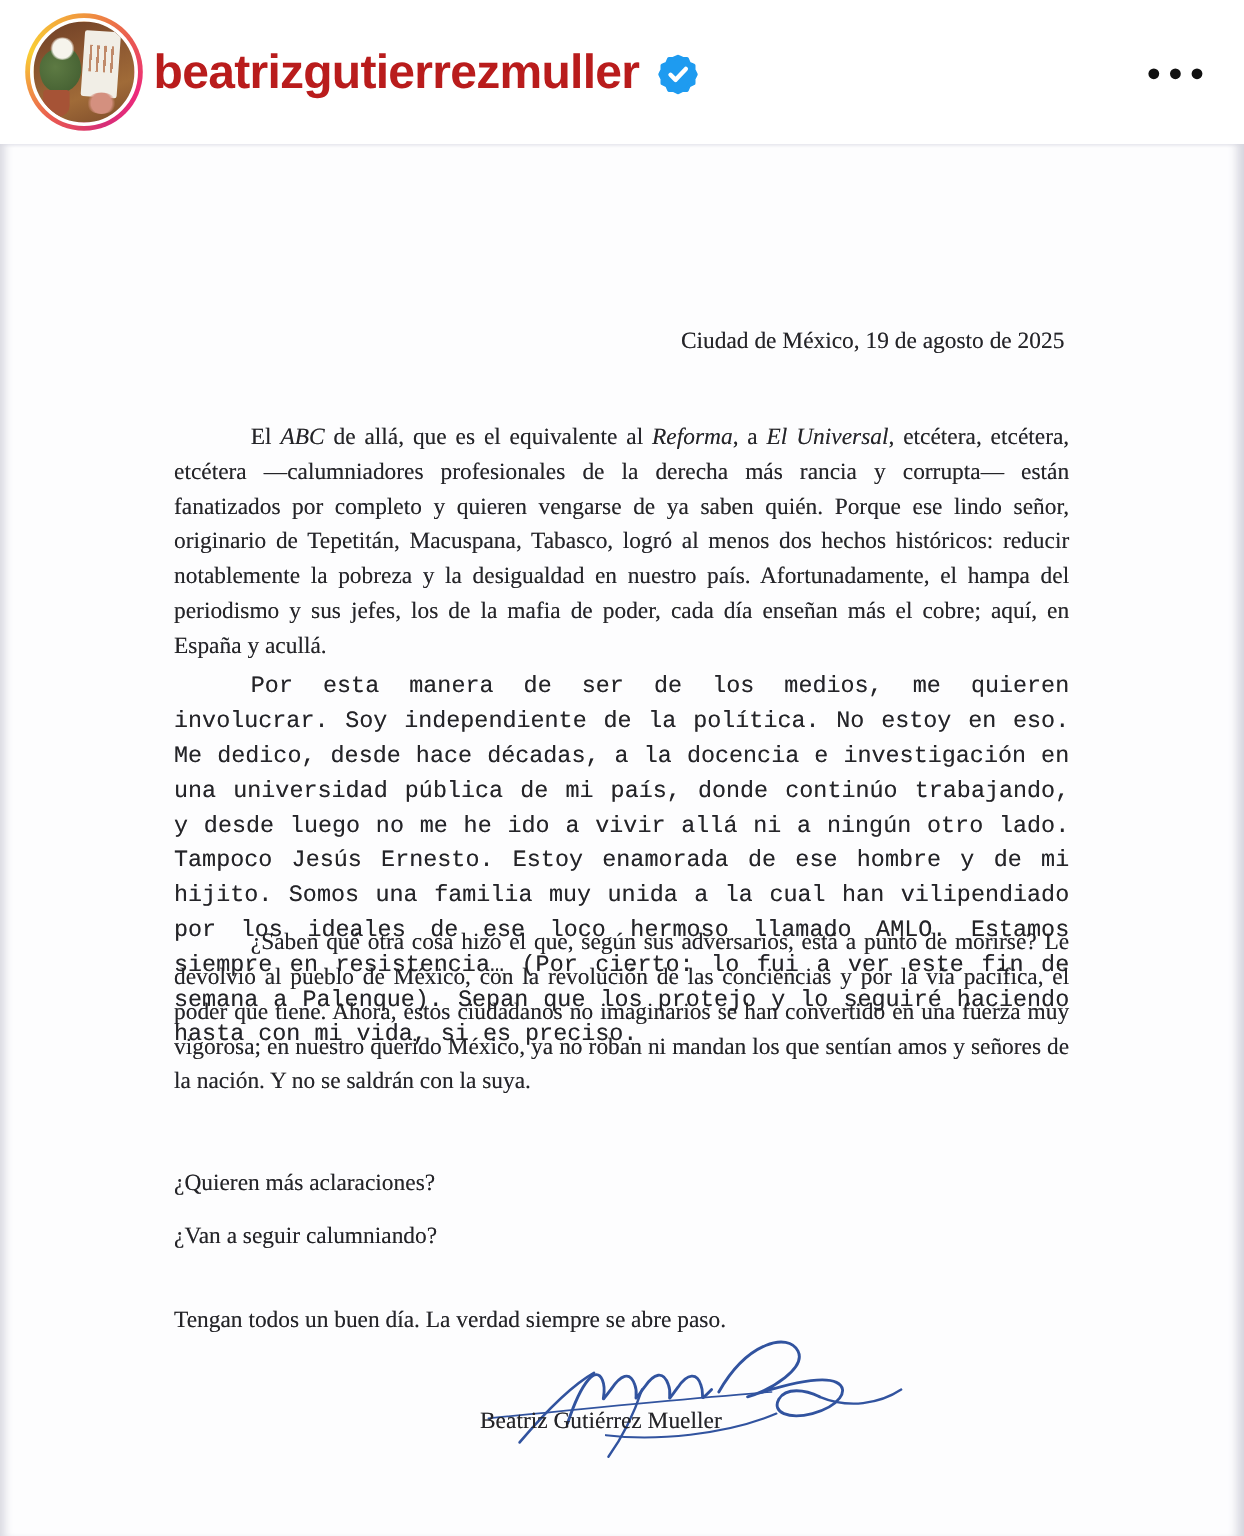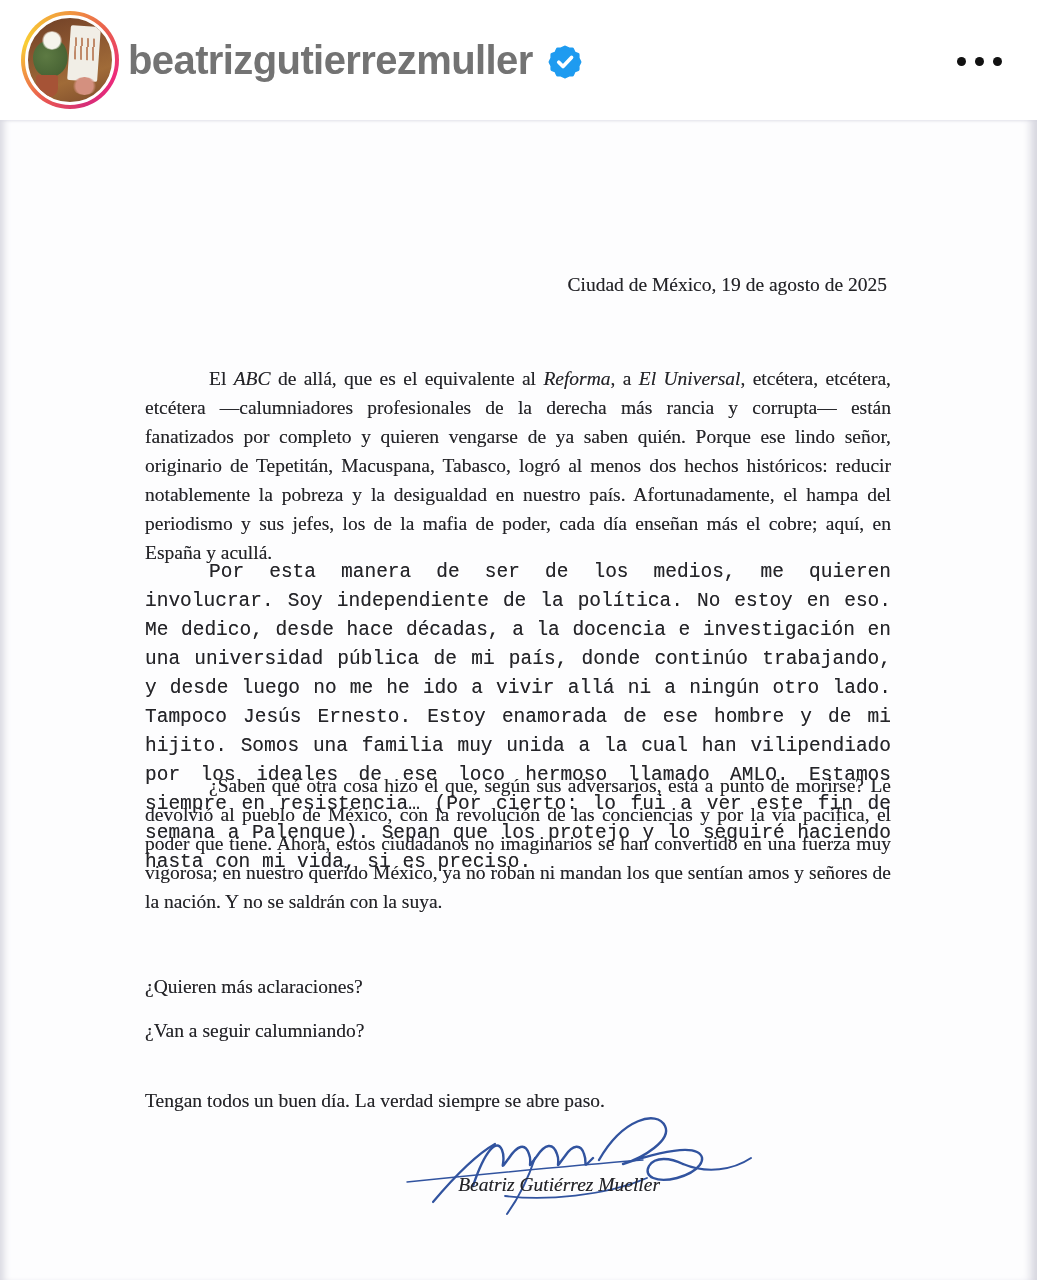--- a/index.html
+++ b/index.html
@@ -26,21 +26,21 @@
   .ap-leaf{position:absolute;left:6%;top:26%;width:42%;height:44%;border-radius:50% 40% 55% 45%;
     background:radial-gradient(circle at 40% 40%,#5d7a43,#3f5a2e);transform:rotate(-15deg);}
   .ap-flower{position:absolute;left:16%;top:16%;width:26%;height:22%;border-radius:50%;
     background:radial-gradient(circle,#f6f4ec 0 55%,rgba(246,244,236,0) 70%);}
   .ap-pot{position:absolute;left:10%;bottom:6%;width:26%;height:26%;background:#a65336;border-radius:12% 12% 40% 40%;}
   .ap-bloom{position:absolute;left:52%;bottom:8%;width:30%;height:22%;border-radius:50%;
     background:radial-gradient(circle,#d4907f 0 55%,rgba(212,144,127,0) 75%);}
 
   .user-row{position:absolute;left:128px;top:0;height:120px;display:flex;align-items:center;gap:15px;}
   .username{
-    font-size:40px;font-weight:700;color:#737373;letter-spacing:-0.6px;cursor:pointer;
+    font-size:40px;font-weight:700;color:#b91c1c;letter-spacing:-0.6px;cursor:pointer;
     font-family:"Liberation Sans",sans-serif;
   }
   .verified-badge{width:34px;height:34px;margin-top:4px;}
 
   .more-options{
     position:absolute;right:35px;top:46px;width:70px;height:30px;
     display:flex;align-items:center;justify-content:flex-end;gap:9px;cursor:pointer;
   }
   .dot{width:9px;height:9px;border-radius:50%;background:#111111;}
 
@@ -53,30 +53,30 @@
       inset 0 3px 3px -2px #e6e6ec;
   }
   .letter-text{
     position:absolute;color:#242428;
     font-family:"Liberation Serif","DejaVu Serif",serif;
     font-size:19.5px;line-height:29px;
     text-shadow:0 0 0.5px rgba(20,20,25,0.45);
   }
   .para{left:145px;width:746px;text-align:justify;text-indent:64px;}
   .dateline{top:150px;right:150px;}
-  .p1{top:244px;}
+  .p1{top:230px;}
   .p2{top:438px;font-family:Liberation Mono, monospace;}
   .p3{top:651px;}
   .q1{top:852px;left:145px;}
   .q2{top:896px;left:145px;}
   .closing{top:966px;left:145px;}
   .it{font-style:italic;}
 
   .signature-svg{position:absolute;left:385px;top:980px;width:380px;height:118px;overflow:visible;}
-  .signature-name{top:1050px;left:400px;width:260px;text-align:right;font-style:italic;}
+  .signature-name{top:1050px;left:400px;width:260px;text-align:left;}
 </style>
 </head>
 <body>
 
 <div class="post-header">
 
   <div class="avatar-ring">
     <div class="avatar-photo">
       <div class="ap-leaf"></div>
       <div class="ap-flower"></div>

